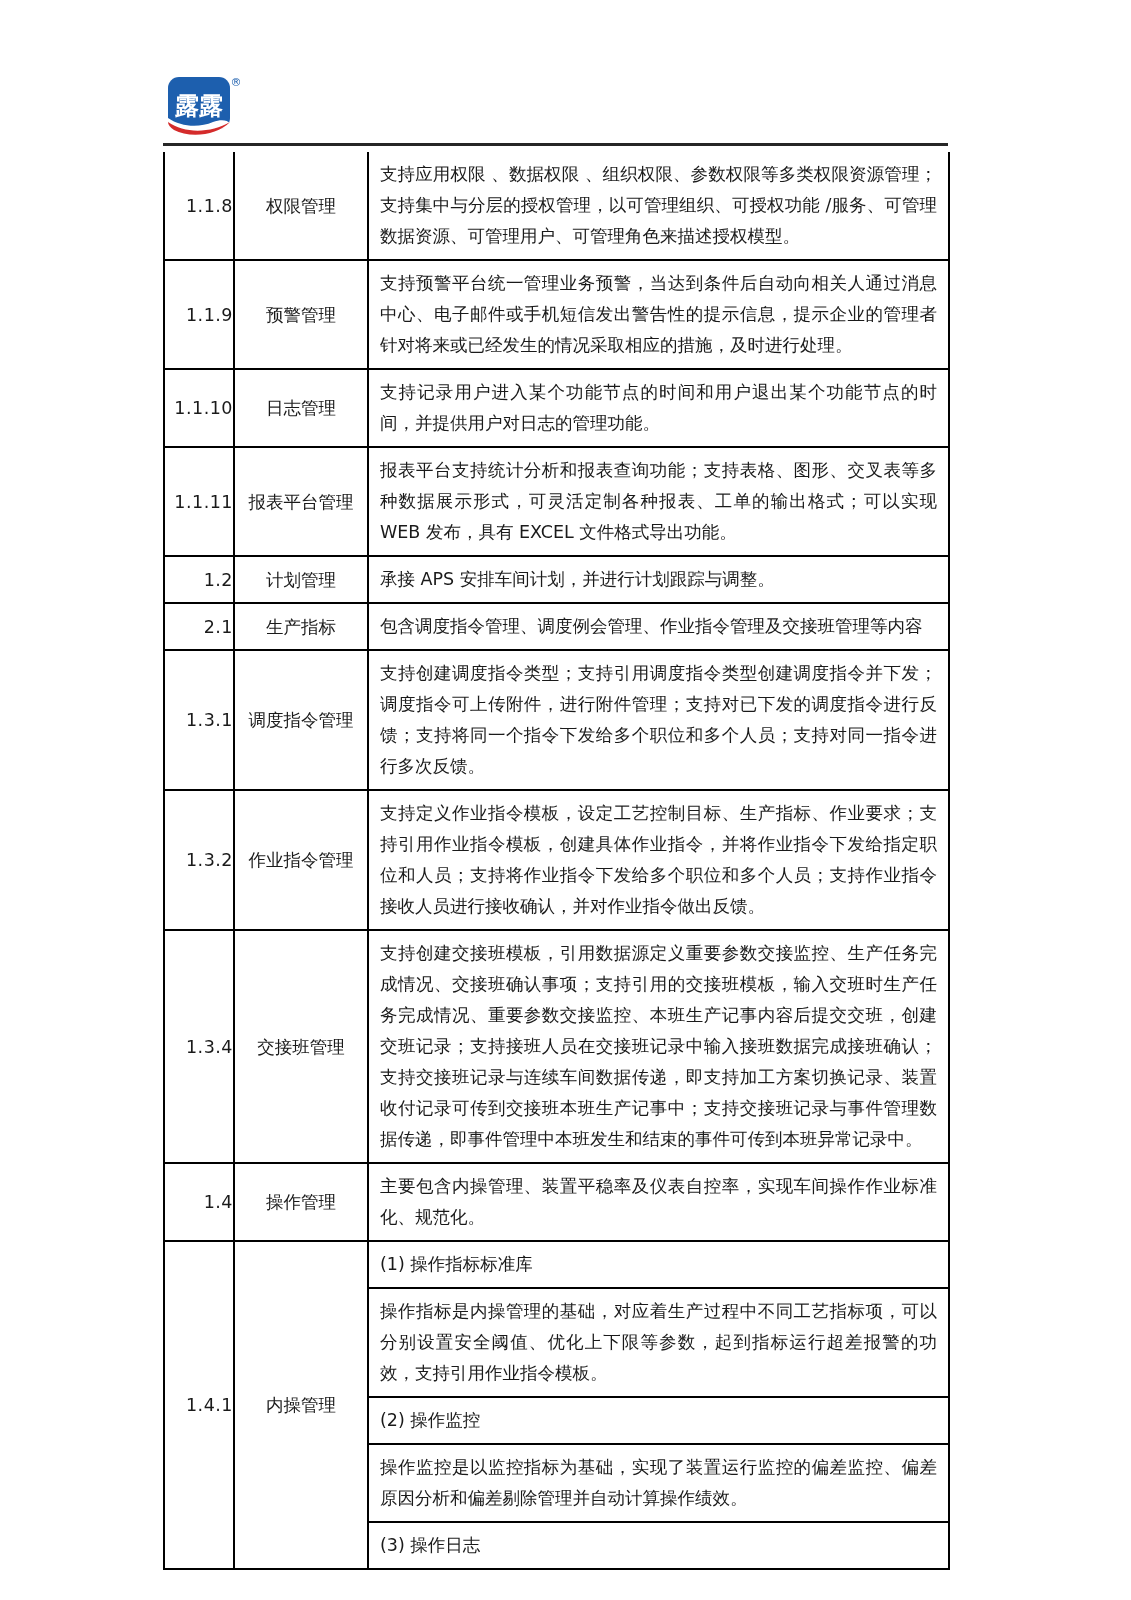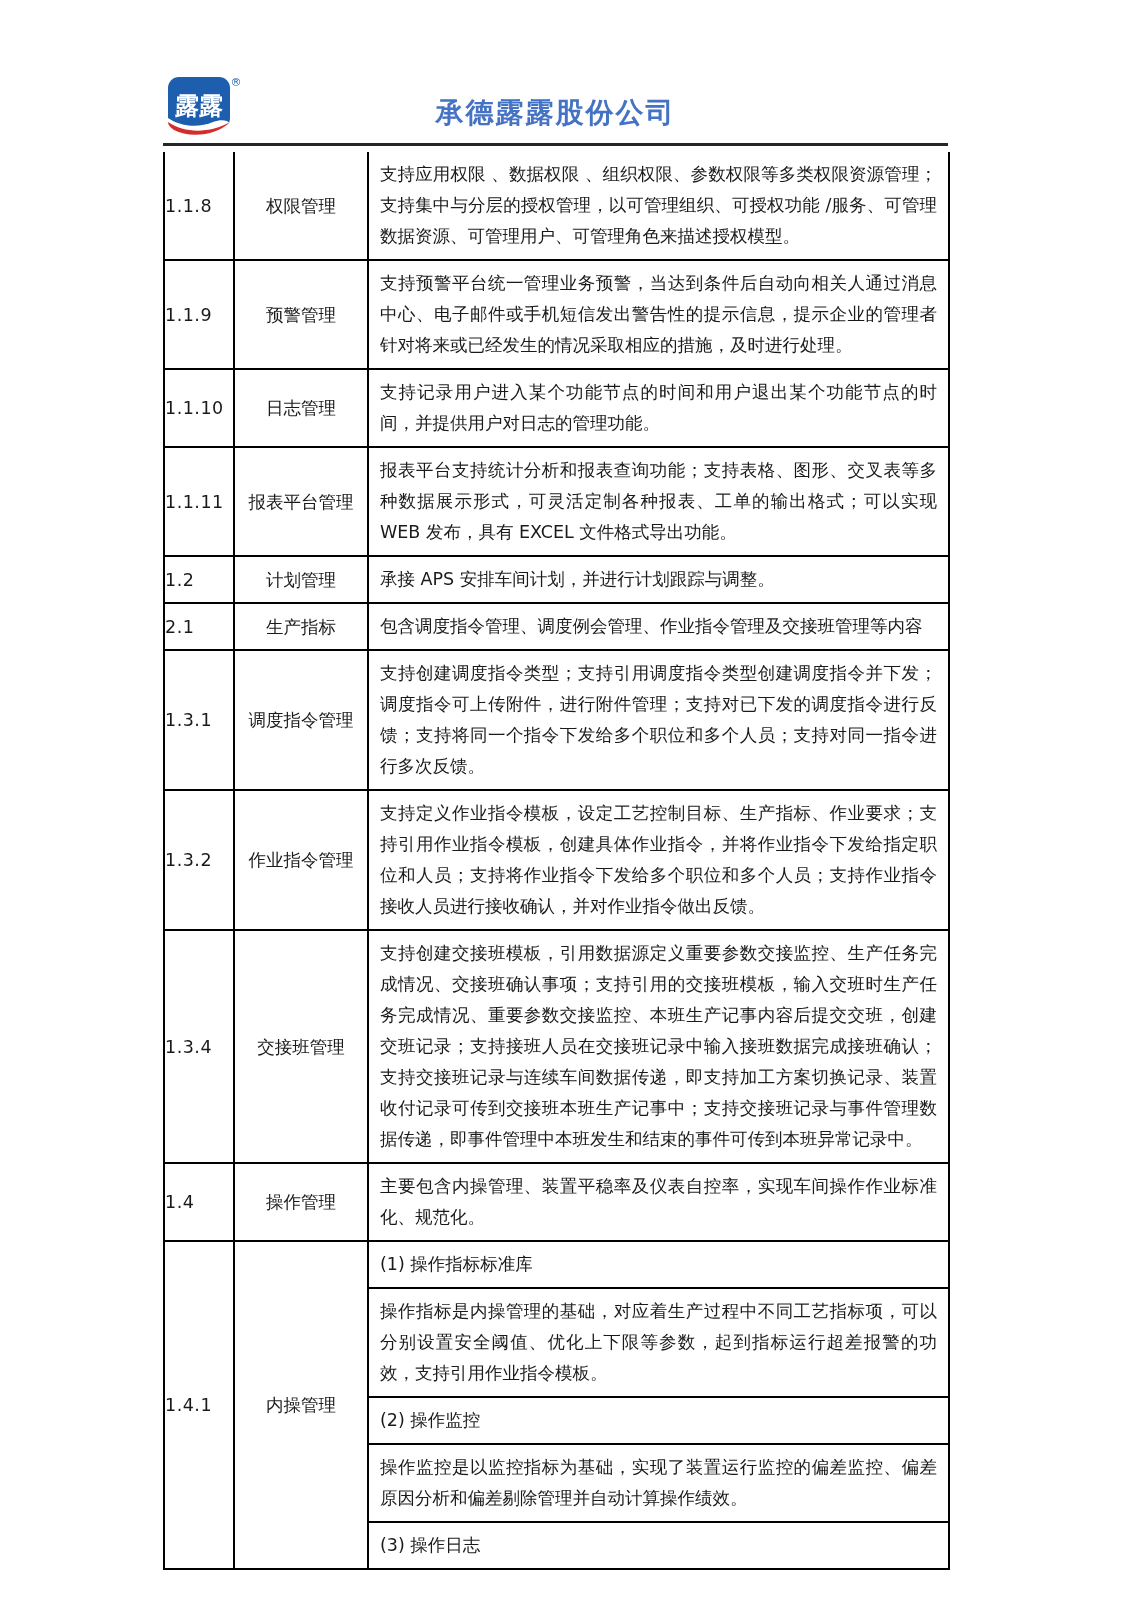--- a/index.html
+++ b/index.html
@@ -31,21 +31,21 @@
     width: 785px;
     border-collapse: collapse;
     table-layout: fixed;
   }
   table.spec-table td {
     border: 2px solid #000000;
     vertical-align: middle;
     font-size: 17.5px;
   }
   tr.first-row td { border-top: none; }
-  td.c-id   { width: 70px;  text-align: left; font-size: 17px; letter-spacing: 0.5px; margin-left: 28px; }
+  td.c-id   { width: 70px;  text-align: right; font-size: 17px; letter-spacing: 0.5px; margin-left: 28px; }
   td.c-name { width: 134px; text-align: center; font-family: Liberation Serif, serif; }
   td.c-desc {
     width: 581px;
     padding: 7px 11px;
     line-height: 31px;
     text-align: justify;
   }
 
   
   .page-number {
@@ -62,21 +62,20 @@
   <div class="content">
 
     <div class="header">
       <svg class="logo" viewBox="0 0 78 68">
         <rect x="3" y="3" width="62" height="52" rx="11" fill="#1d5fae"></rect>
         <text x="34" y="40" text-anchor="middle" font-size="24" font-weight="bold" fill="#ffffff">露露</text>
         <path d="M3 44 C 16 53, 34 54, 48 48 C 56 45, 62 46, 65 49 L65 52 Q65 55 54 55 L14 55 Q3 55 3 47 Z" fill="#ffffff"></path>
         <path d="M3 48 C 20 60, 46 59, 65 48 C 52 62, 24 64, 9 56 Q3 52 3 48 Z" fill="#d42b2b"></path>
         <text x="71" y="12" text-anchor="middle" font-size="11" fill="#1d5fae">®</text>
       </svg>
-      <div class="company-title">承德露露股份公司</div>
     </div>
 
     <table class="spec-table">
       <tbody>
           <tr class="first-row" style="height:96px">
         <td class="c-id">1.1.8</td>
         <td class="c-name">权限管理</td>
         <td class="c-desc">支持应用权限 、数据权限 、组织权限、参数权限等多类权限资源管理；支持集中与分层的授权管理，以可管理组织、可授权功能 /服务、可管理数据资源、可管理用户、可管理角色来描述授权模型。</td>
       </tr>
       <tr style="height:105px">

